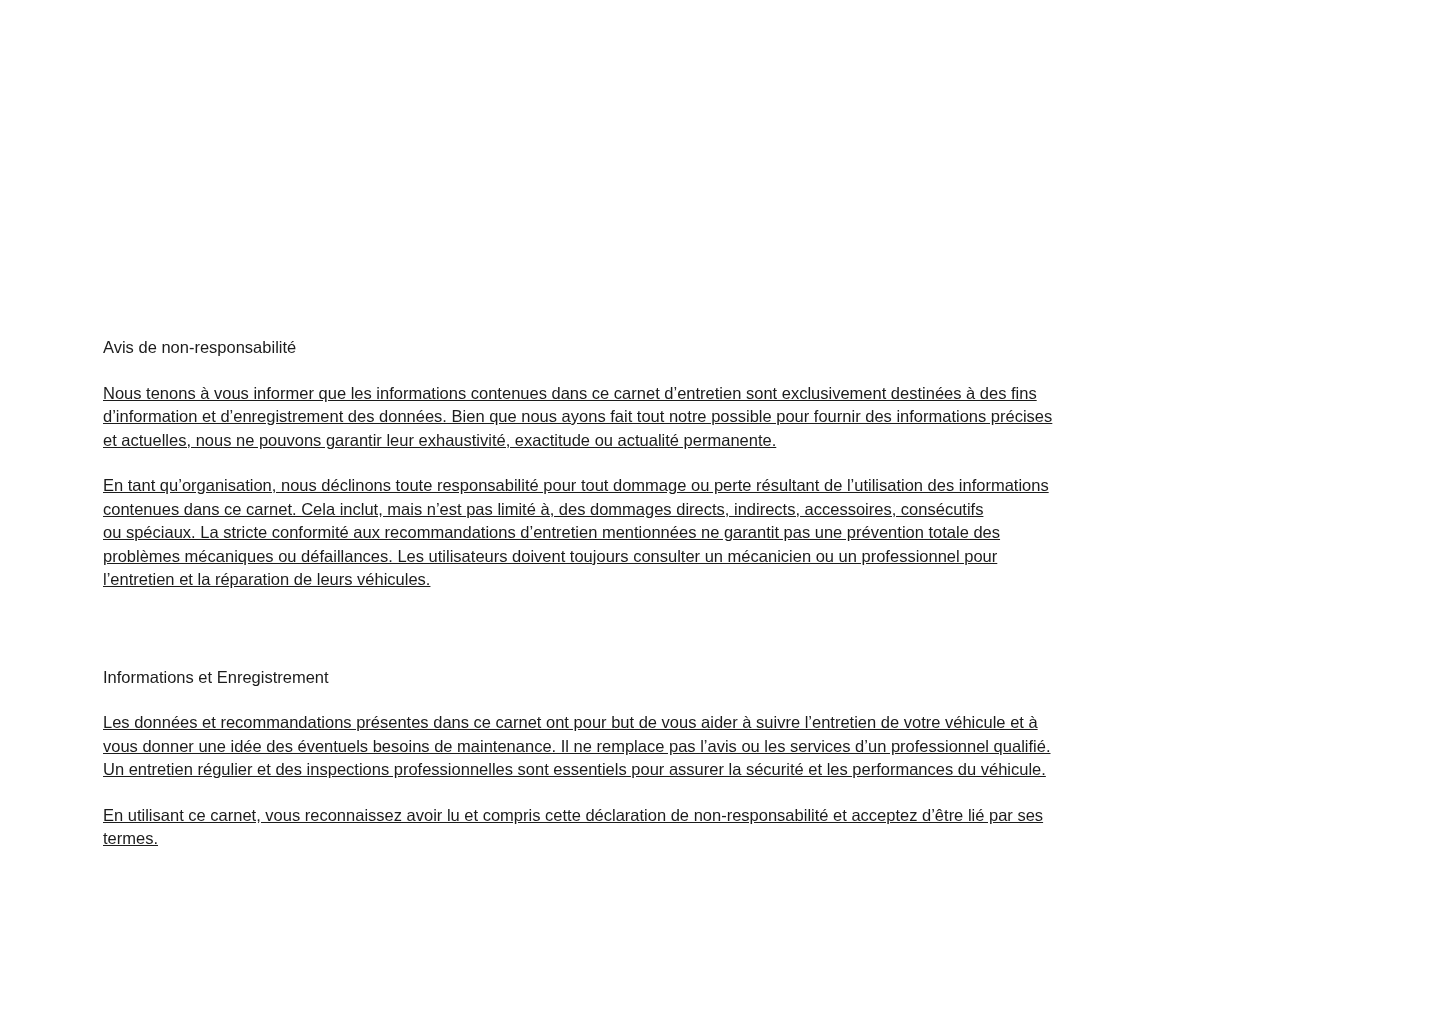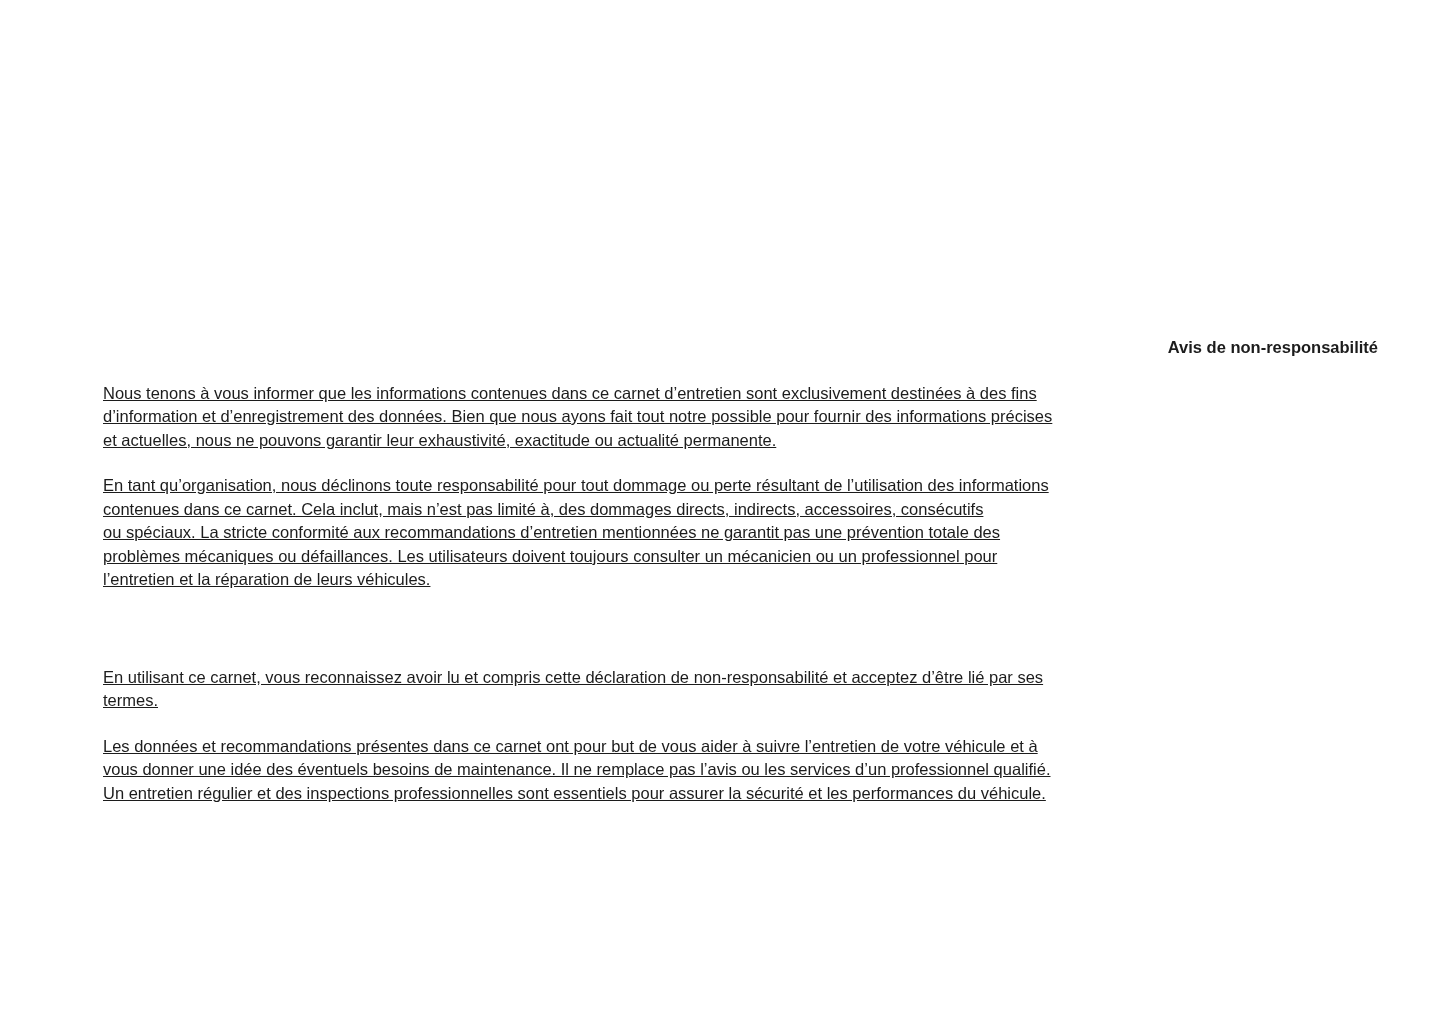--- a/index.html
+++ b/index.html
@@ -16,24 +16,23 @@
   }
   .doc-page {
     position: absolute;
     left: 103px;
     top: 336px;
     width: 1275px;
     color: #1c1c1c;
   }
   .doc-heading {
     font-size: 16.5px;
-    font-weight: bold;
+    font-weight: normal;
     line-height: 23.5px;
     margin: 0 0 22px 0;
-    text-align: right;
   }
   .doc-paragraph {
     font-size: 16.5px;
     font-weight: normal;
     line-height: 23.5px;
     margin: 0 0 22px 0;
     white-space: pre-line;
     text-decoration: underline;
   }
   .section-gap {
@@ -53,20 +52,21 @@
     <div class="doc-paragraph">En tant qu’organisation, nous déclinons toute responsabilité pour tout dommage ou perte résultant de l’utilisation des informations
 contenues dans ce carnet. Cela inclut, mais n’est pas limité à, des dommages directs, indirects, accessoires, consécutifs
 ou spéciaux. La stricte conformité aux recommandations d’entretien mentionnées ne garantit pas une prévention totale des
 problèmes mécaniques ou défaillances. Les utilisateurs doivent toujours consulter un mécanicien ou un professionnel pour
 l’entretien et la réparation de leurs véhicules.</div>
   </div>
 
   <div class="section-gap"></div>
 
   <div class="doc-section">
-    <div class="doc-paragraph">En utilisant ce carnet, vous reconnaissez avoir lu et compris cette déclaration de non-responsabilité et acceptez d’être lié par ses
-termes.</div>
+    <div class="doc-heading">Informations et Enregistrement</div>
     <div class="doc-paragraph">Les données et recommandations présentes dans ce carnet ont pour but de vous aider à suivre l’entretien de votre véhicule et à
 vous donner une idée des éventuels besoins de maintenance. Il ne remplace pas l’avis ou les services d’un professionnel qualifié.
 Un entretien régulier et des inspections professionnelles sont essentiels pour assurer la sécurité et les performances du véhicule.</div>
+    <div class="doc-paragraph">En utilisant ce carnet, vous reconnaissez avoir lu et compris cette déclaration de non-responsabilité et acceptez d’être lié par ses
+termes.</div>
   </div>
 
 </div>
 
 </body></html>

